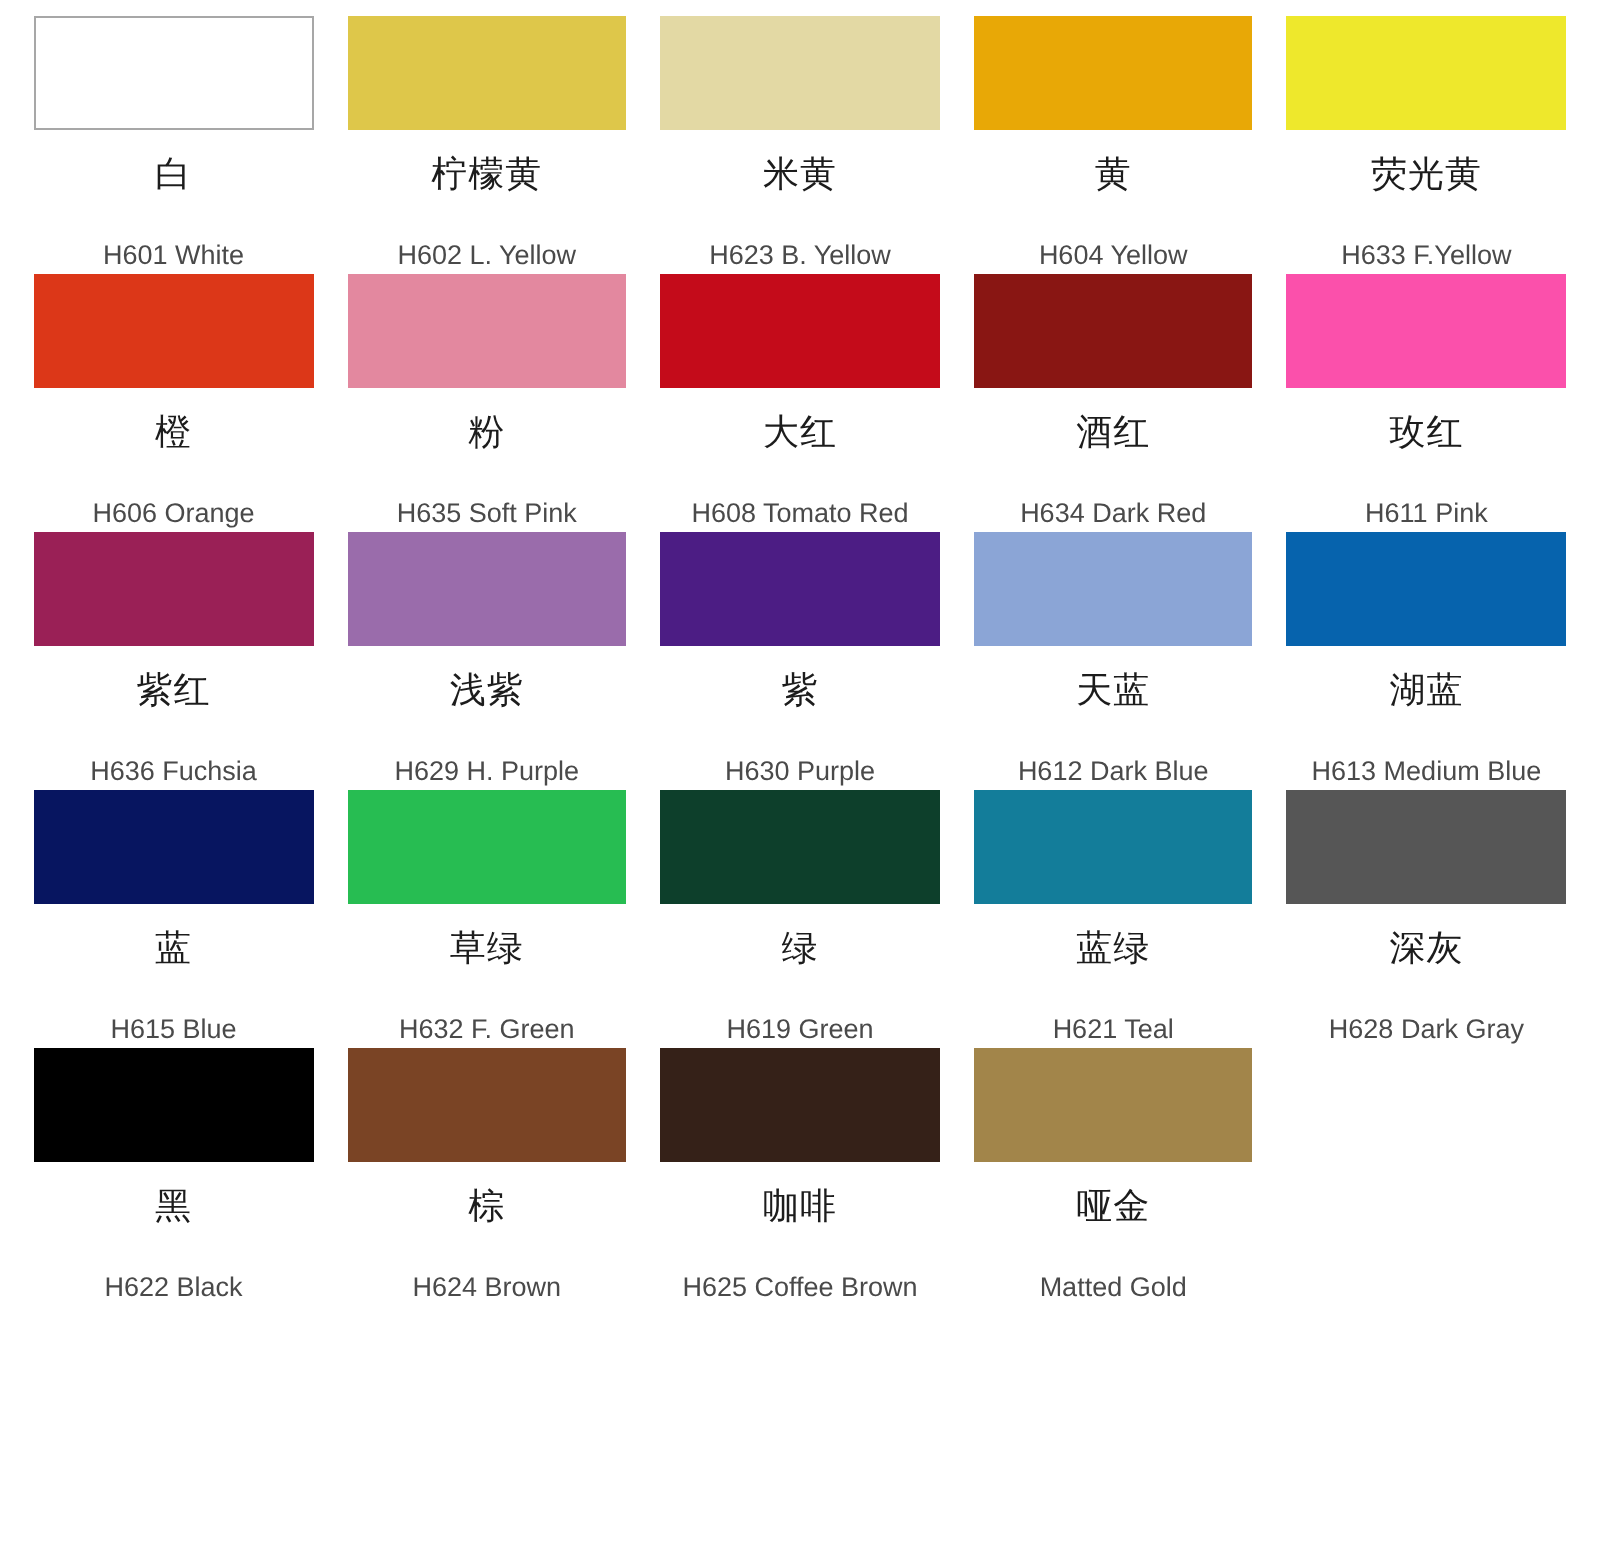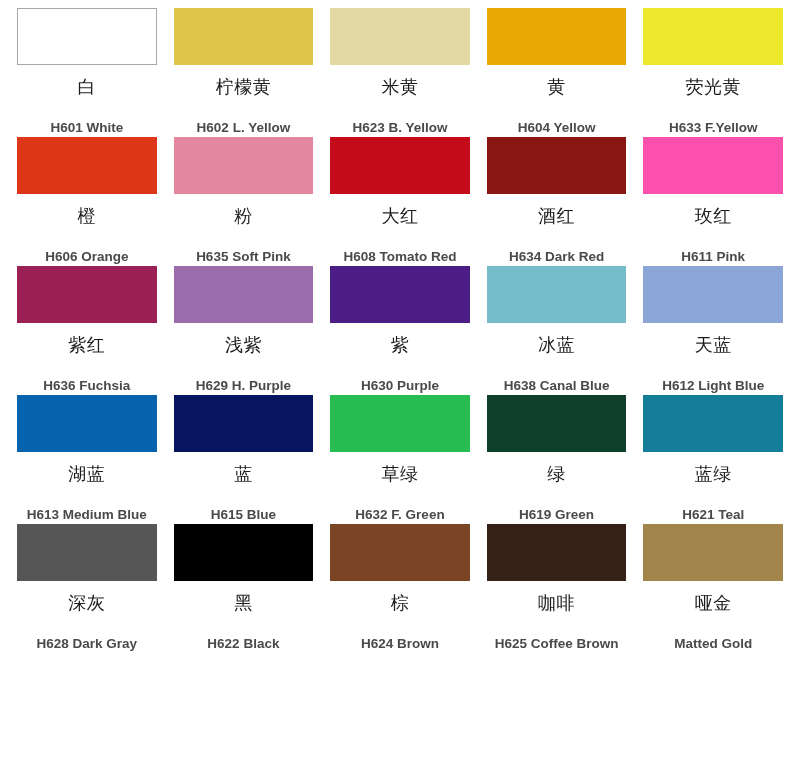--- a/index.html
+++ b/index.html
@@ -58,21 +58,20 @@
     white-space: nowrap;
   }
 
   .swatch-name-en {
     font-size: 13.5px;
     line-height: 1.3;
     color: #4a4a4a;
     margin-top: 19px;
     text-align: center;
     white-space: nowrap;
-    font-weight: bold;
   }
 </style>
 </head>
 <body>
 
 <div id="color-chart">
   <div class="swatch-grid" id="swatch-grid">
       <div class="swatch-cell">
         <div class="swatch-chip bordered" style="background: rgb(255, 255, 255);"></div>
         <div class="swatch-name-cn">白</div>
@@ -132,28 +131,23 @@
         <div class="swatch-chip" style="background: rgb(154, 108, 171);"></div>
         <div class="swatch-name-cn">浅紫</div>
         <div class="swatch-name-en">H629 H. Purple</div>
       </div>
       <div class="swatch-cell">
         <div class="swatch-chip" style="background: rgb(76, 29, 132);"></div>
         <div class="swatch-name-cn">紫</div>
         <div class="swatch-name-en">H630 Purple</div>
       </div>
       <div class="swatch-cell">
-        <div class="swatch-chip" style="background: rgb(118, 189, 204);"></div>
-        <div class="swatch-name-cn">冰蓝</div>
-        <div class="swatch-name-en">H638 Canal Blue</div>
-      </div>
-      <div class="swatch-cell">
         <div class="swatch-chip" style="background: rgb(139, 165, 214);"></div>
         <div class="swatch-name-cn">天蓝</div>
-        <div class="swatch-name-en">H612 Light Blue</div>
+        <div class="swatch-name-en">H612 Dark Blue</div>
       </div>
       <div class="swatch-cell">
         <div class="swatch-chip" style="background: rgb(6, 99, 173);"></div>
         <div class="swatch-name-cn">湖蓝</div>
         <div class="swatch-name-en">H613 Medium Blue</div>
       </div>
       <div class="swatch-cell">
         <div class="swatch-chip" style="background: rgb(7, 21, 96);"></div>
         <div class="swatch-name-cn">蓝</div>
         <div class="swatch-name-en">H615 Blue</div>

